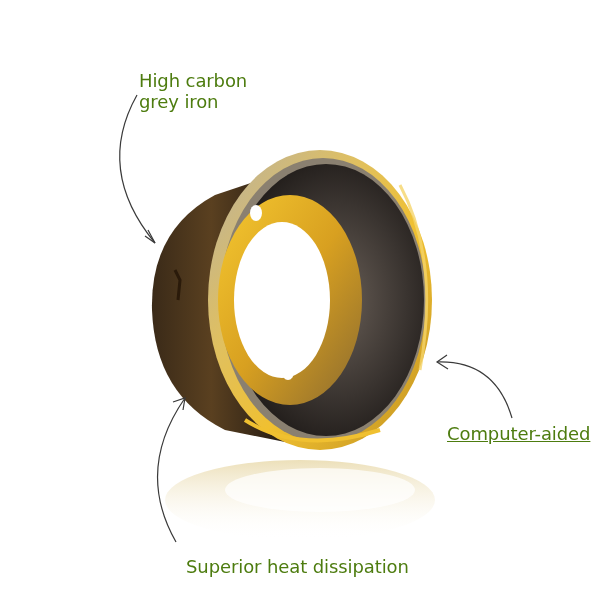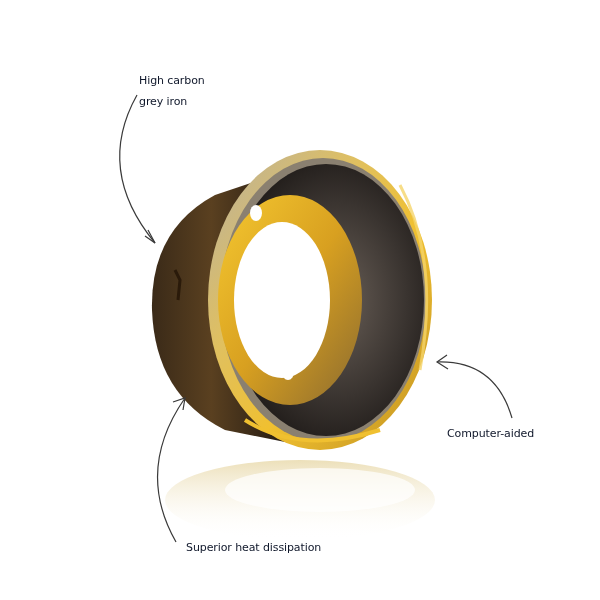--- a/index.html
+++ b/index.html
@@ -1,20 +1,20 @@
 <!DOCTYPE html>
 <html><head>
 <meta charset="utf-8">
 <style>
   html, body { margin:0; padding:0; background:#ffffff; }
   body { width:600px; height:600px; position:relative; overflow:hidden; font-family:"DejaVu Sans", sans-serif; }
-  .label { position:absolute; color:#0f172a; font-size:11px; line-height:21px; letter-spacing:-0.1px; }
+  .label { position:absolute; color:#4d7c0f; font-size:18px; line-height:21px; letter-spacing:-0.1px; }
   #lbl-iron { left:139px; top:70px; }
-  #lbl-balance { left:447px; top:423px; }
-  #lbl-heat { left:186px; top:537px; }
+  #lbl-balance { left:447px; top:423px;text-decoration:underline; }
+  #lbl-heat { left:186px; top:556px; }
   svg.layer { position:absolute; left:0; top:0; }
 </style>
 </head>
 <body>
 
 <svg class="layer" width="600" height="600" viewBox="0 0 600 600">
   <defs>
     <linearGradient id="outerBody" x1="0" y1="0" x2="1" y2="0">
       <stop offset="0" stop-color="#3a2a18"></stop>
       <stop offset="0.4" stop-color="#5a4020"></stop>

